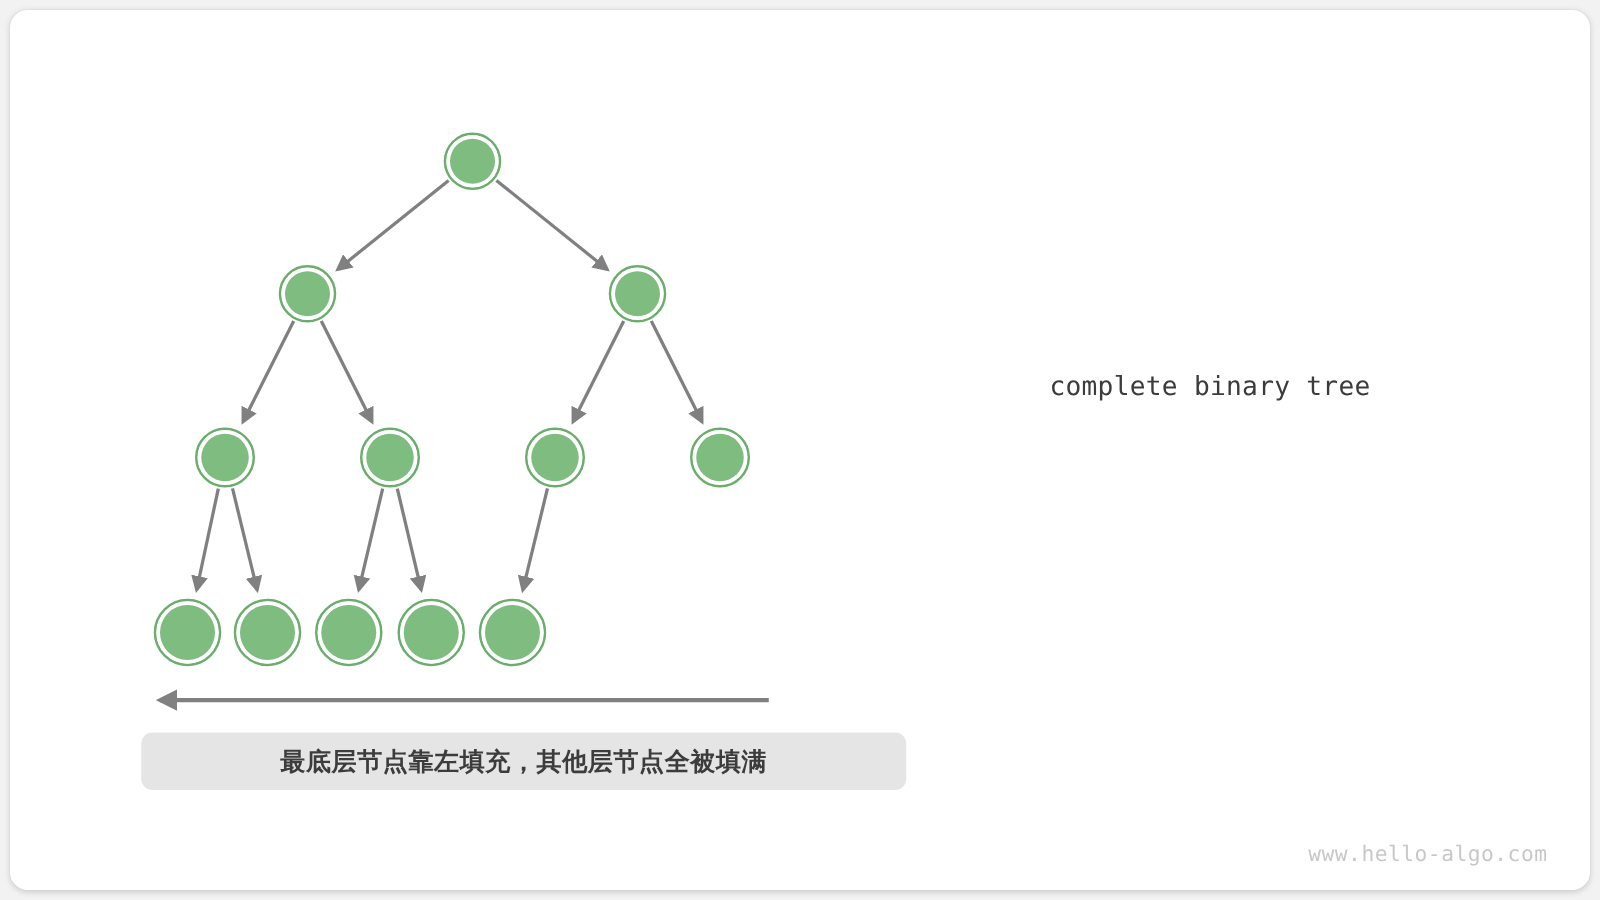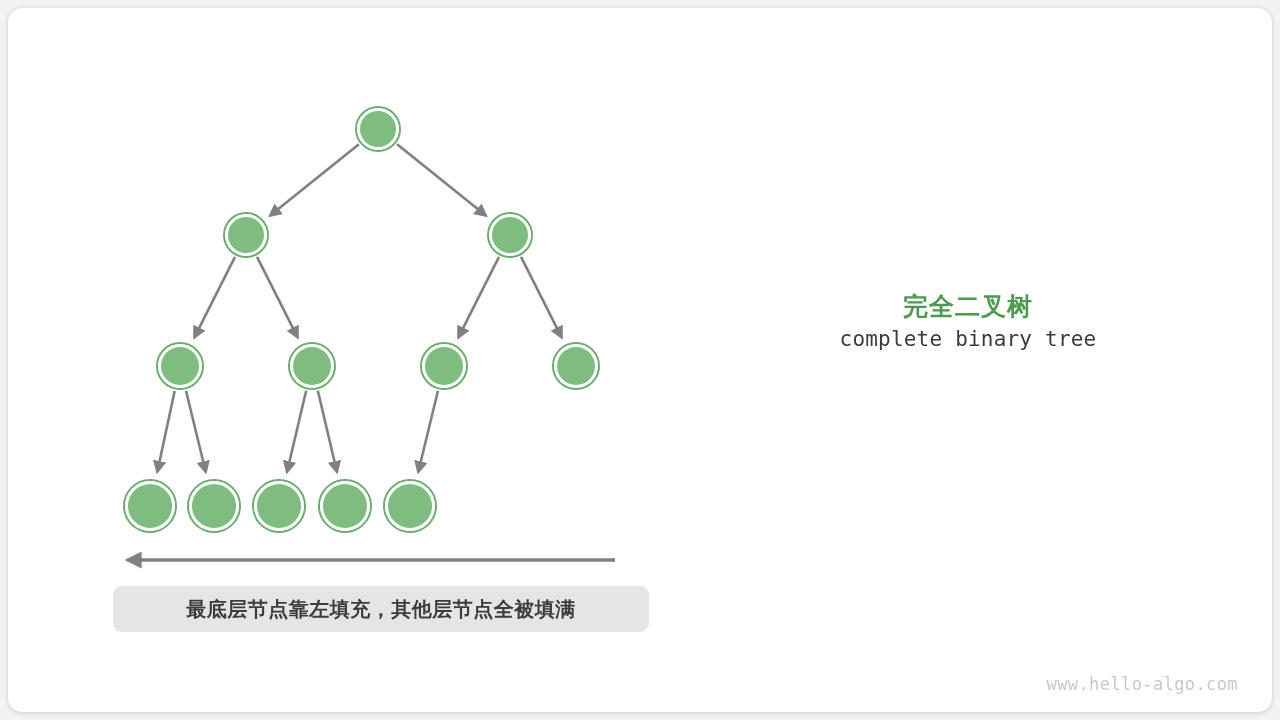--- a/index.html
+++ b/index.html
@@ -58,21 +58,21 @@
     font-family: "DejaVu Sans Mono", "Liberation Mono", monospace;
     font-size: 21px;
     color: #3c3c3c;
     letter-spacing: 0.2px;
   }
   
   #caption-box {
     position: absolute;
     left: 113px;
     top: 586px;
-    width: 536px;
+    width: 612px;
     height: 46px;
     background: #e5e5e5;
     border-radius: 9px;
     display: flex;
     align-items: center;
     justify-content: center;
   }
   #caption-text {
     font-family: "DejaVu Sans", "Liberation Sans", sans-serif;
     font-size: 20px;
@@ -182,21 +182,20 @@
           <circle cx="410" cy="506" r="22" fill="#7fbc80"></circle>
         </g>
       </g>
 
     <g>
       <line id="bottom-arrow-line" stroke="#808080" stroke-width="3.4" marker-end="url(#arrowhead-big)" x1="615" y1="560" x2="128" y2="560"></line>
     </g>
   </svg>
 
   <div id="text-block">
-    <div id="title-cn">完全二叉树</div>
     <div id="subtitle-en">complete binary tree</div>
   </div>
 
   <div id="caption-box">
     <span id="caption-text">最底层节点靠左填充，其他层节点全被填满</span>
   </div>
 
   <div id="footer-url">www.hello-algo.com</div>
 
 </div>

